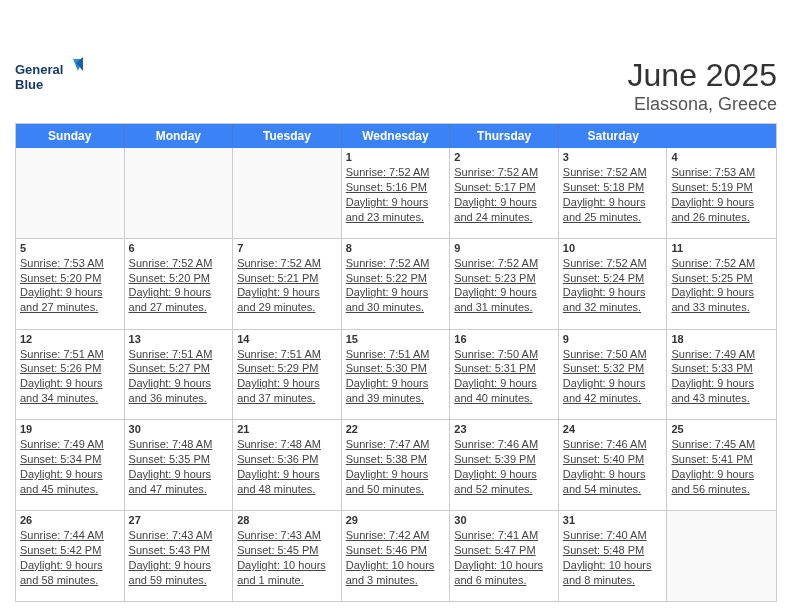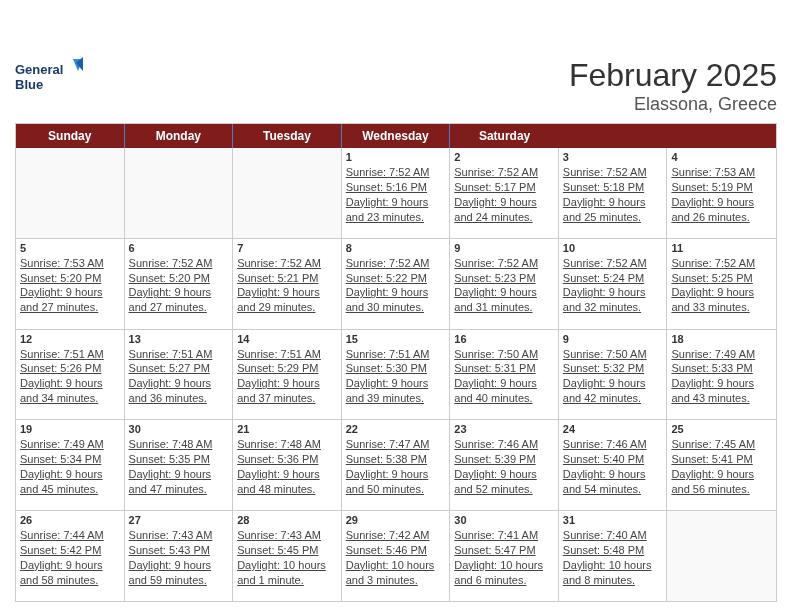--- a/index.html
+++ b/index.html
@@ -43,21 +43,21 @@
     }
     .calendar {
       flex: 1;
       display: flex;
       flex-direction: column;
       border: 1px solid #ccc;
     }
     .day-headers {
       display: grid;
       grid-template-columns: repeat(7, 1fr);
-      background: #7f1d1d;
+      background: #3b82f6;
     }
     .day-header {
       color: #fff;
       font-size: 12px;
       font-weight: bold;
       padding: 5px 4px;
       text-align: center;
       border-right: 1px solid #4a7cc7;
     }
     .day-header:last-child { border-right: none; }
@@ -104,31 +104,32 @@
   <div class="header">
     <div class="logo">
   <svg width="70" height="40" viewBox="0 0 70 40" xmlns="http://www.w3.org/2000/svg">
     <text x="0" y="17" font-size="13" font-weight="bold" fill="#1a3a6b" font-family="Arial">General</text>
     <text x="0" y="32" font-size="13" font-weight="bold" fill="#1a3a6b" font-family="Arial">Blue</text>
     <polygon points="58,2 68,2 63,14" fill="#2b8fd4"></polygon>
     <polygon points="61,6 68,0 68,14" fill="#1a5fa8"></polygon>
   </svg>
 </div>
     <div class="title-section">
-      <div class="month-title">February 2025</div>
+      <div class="month-title">June 2025</div>
       <div class="location">Elassona, Greece</div>
     </div>
   </div>
 
   <div class="calendar">
     <div class="day-headers">
     <div class="day-header">Sunday</div>
         <div class="day-header">Monday</div>
         <div class="day-header">Tuesday</div>
         <div class="day-header">Wednesday</div>
+        <div class="day-header">Thursday</div>
         <div class="day-header">Saturday</div>
       </div>
     <div class="weeks">
     <div class="week-row">
           <div class="day-cell empty"></div>
           <div class="day-cell empty"></div>
           <div class="day-cell empty"></div>
           <div class="day-cell">
             <span class="day-num">1</span>
             <div class="day-info" style="white-space: pre-line;">Sunrise: 7:52 AM

